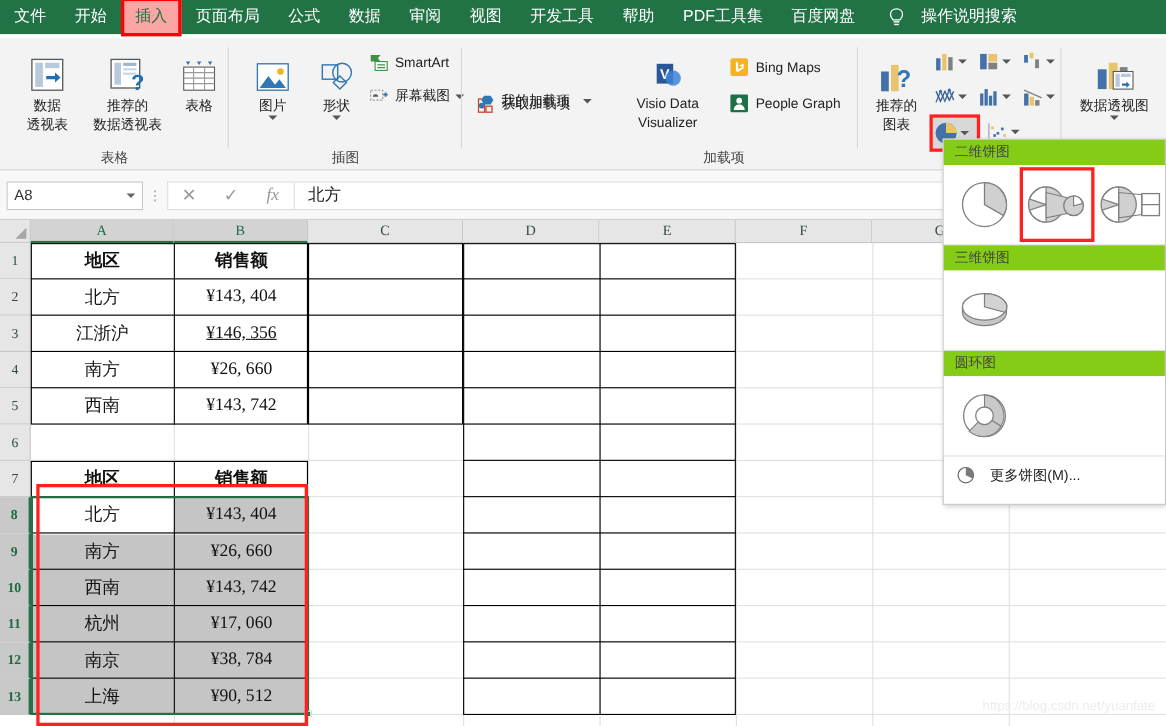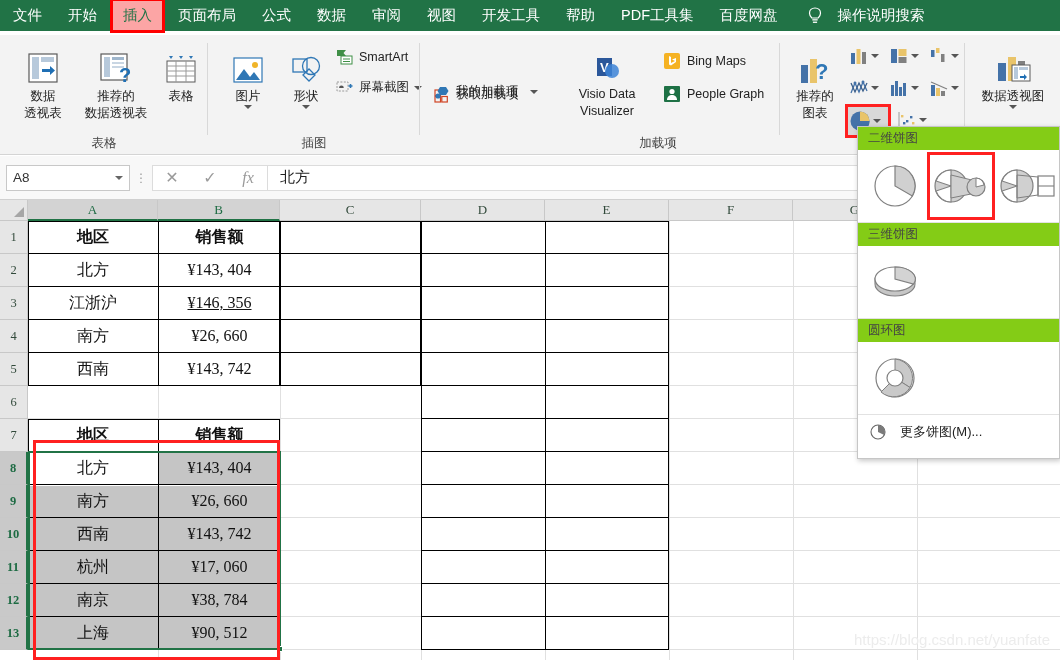--- a/index.html
+++ b/index.html
@@ -144,21 +144,21 @@
   .gl-v { position:absolute; width:1px; background:#e0e0e0; }
   .bbox { position:absolute; border:1.4px solid #000; }
   .shaded { position:absolute; background:#c5c5c5; }
   .selbox { position:absolute; border:2px solid #217346; z-index: 20; pointer-events:none;}
   .selbox .nub {
     position:absolute; right:-4px; bottom:-4px; width:6px; height:6px;
     background:#217346; border:1px solid #fff;
   }
   .redbox { position:absolute; border:3px solid #ff2020; z-index: 25; pointer-events:none;}
   .watermark {
-    position:absolute; right: 10px; bottom: 12px; font-size: 15px;
+    position:absolute; right: 10px; bottom: 12px; font-size: 12px;
     color: #ececec; font-family:"Liberation Sans", sans-serif; z-index: 30;
   }
 </style>
 </head>
 <body>
 
 <div id="app">
 
   <div class="menubar">
     <div class="menu-item">文件</div>

